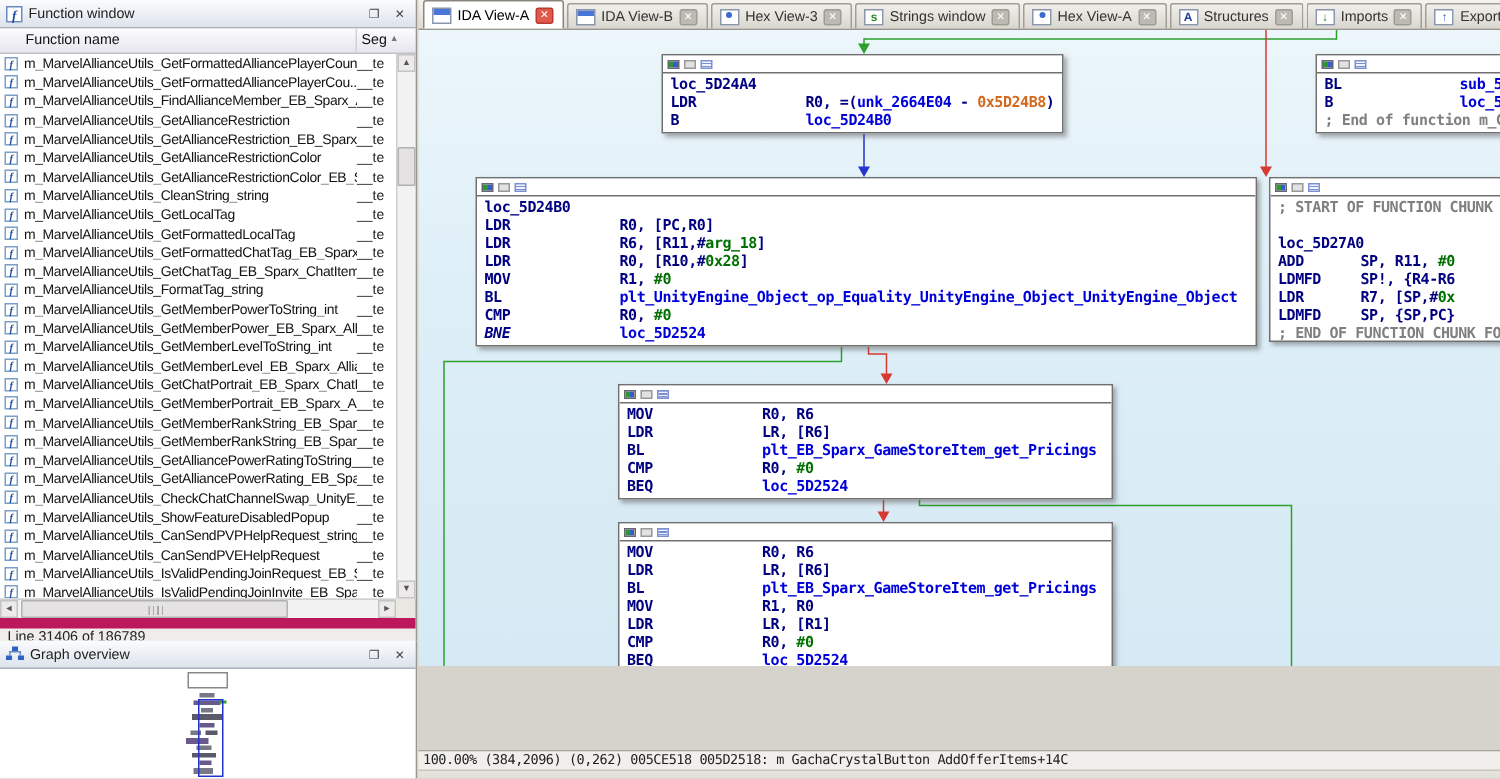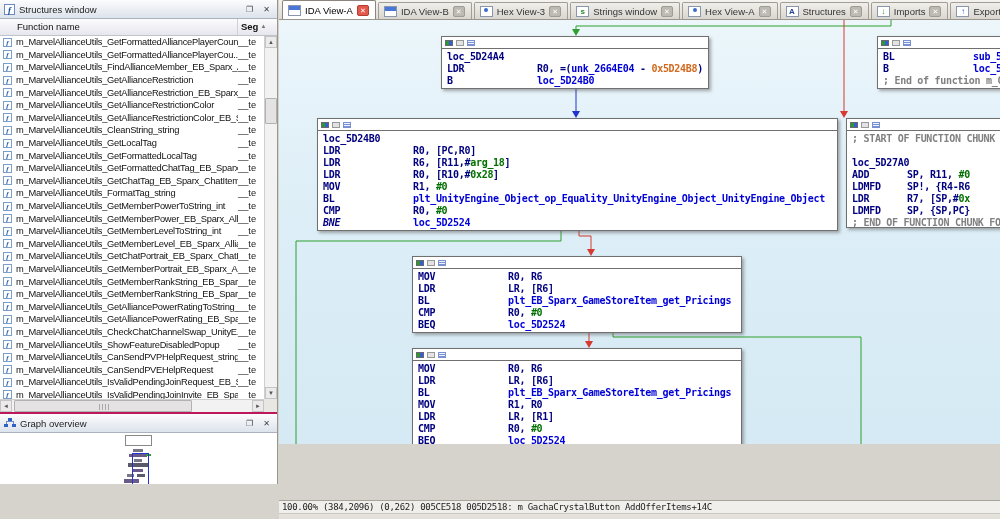--- a/index.html
+++ b/index.html
@@ -2,42 +2,42 @@
 <html><head>
 <meta charset="utf-8">
 <style>
   * { margin:0; padding:0; box-sizing:border-box; }
   html,body { width:1000px; height:519px; overflow:hidden; }
   body { position:relative; background:#d6d3cc; font-family:"Liberation Sans",sans-serif; font-size:9.5px; color:#111; }
 
   
   .panel { position:absolute; left:0; width:278px; background:#e9e7e1; border-right:1px solid #9a968e; }
   #fwin { top:0; height:427px; }
-  #goview { top:414px; height:70px; }
+  #goview { top:427px; height:92px; }
   .ptitle { height:19px; display:flex; align-items:center; gap:4px; padding:0 4px;
             background:linear-gradient(#fbfcfd,#dde3ec); border-bottom:1px solid #aab2bf; }
   .ptitle .cap { flex:1; font-size:9.5px; color:#222; }
   .winbtn { width:13px; height:12px; display:flex; align-items:center; justify-content:center;
             font-size:8px; color:#444; border:1px solid transparent; }
   .ficonbig { width:11px; height:11px; border:1px solid #6a8ac0; background:#fff; color:#1d4fa0;
               font:italic bold 9px "Liberation Serif",serif; text-align:center; line-height:10px; }
   .goicon { width:12px; height:11px; position:relative; }
   .goicon i { position:absolute; background:#2f62c4; }
   .goicon i:nth-child(1){ left:4px; top:0; width:4px; height:3px; }
   .goicon i:nth-child(2){ left:0; top:6px; width:4px; height:3px; }
   .goicon i:nth-child(3){ left:8px; top:6px; width:4px; height:3px; }
   .goicon i:nth-child(4){ left:2px; top:3px; width:8px; height:1px; background:#6a8ac0; }
   .goicon i:nth-child(5){ left:2px; top:3px; width:1px; height:3px; background:#6a8ac0; }
   .goicon i:nth-child(6){ left:9px; top:3px; width:1px; height:3px; background:#6a8ac0; }
 
   
   #colhdr { position:absolute; top:19px; left:0; right:0; height:17px; display:flex;
             background:linear-gradient(#fcfcfd,#e6e6ee); border-bottom:1px solid #c2c2cc; }
   #colhdr .c1 { width:238px; padding:2px 0 0 17px; border-right:1px solid #d0d0da; }
-  #colhdr .c2 { flex:1; padding:2px 0 0 3px; display:flex; gap:2px;font-weight:bold; }
+  #colhdr .c2 { flex:1; padding:2px 0 0 3px; display:flex; gap:2px; }
   #colhdr .sort { color:#777; font-size:6px; line-height:11px; }
   #flist { position:absolute; top:36px; left:0; right:13px; bottom:28px; background:#fff; overflow:hidden; }
   .frow { height:12.6px; display:flex; align-items:center; white-space:nowrap; }
   .frow .fic { flex:0 0 9px; height:9px; margin:0 4px 0 3px; border:1px solid #7aa0c8; background:#fff;
                color:#1d4fa0; font:italic bold 7px "Liberation Serif",serif; text-align:center; line-height:8px; }
   .frow .fnm { flex:1; overflow:hidden; letter-spacing:-0.25px; font-size:9.3px; }
   .frow .fsg { flex:0 0 26px; font-size:9.3px; color:#222; }
   
   #vscroll { position:absolute; top:36px; right:0; width:13px; bottom:28px; background:#f2f2f2; border-left:1px solid #cfcfcf; }
   #vscroll .btn { position:absolute; left:0; width:12px; height:12px; background:#eceaea; border:1px solid #c4c4c4;
@@ -106,21 +106,21 @@
                background:linear-gradient(#f2f0ec,#e2dfd8); border-top:1px solid #a8a49c; }
   #statusbar .txt { height:13px; background:#f1efec; border-bottom:1px solid #c9c6bf;
                     font:9px "DejaVu Sans Mono",monospace; letter-spacing:-0.3px; color:#222; padding:1px 0 0 3px; white-space:nowrap; }
 </style>
 </head>
 <body>
 
 <div class="panel" id="fwin">
   <div class="ptitle">
     <span class="ficonbig">f</span>
-    <span class="cap">Structures window</span>
+    <span class="cap">Function window</span>
     <span class="winbtn">❐</span>
     <span class="winbtn">✕</span>
   </div>
   <div id="colhdr">
     <div class="c1">Function name</div>
     <div class="c2">
       <span>Seg</span>
       <span class="sort">▲</span>
     </div>
   </div>

